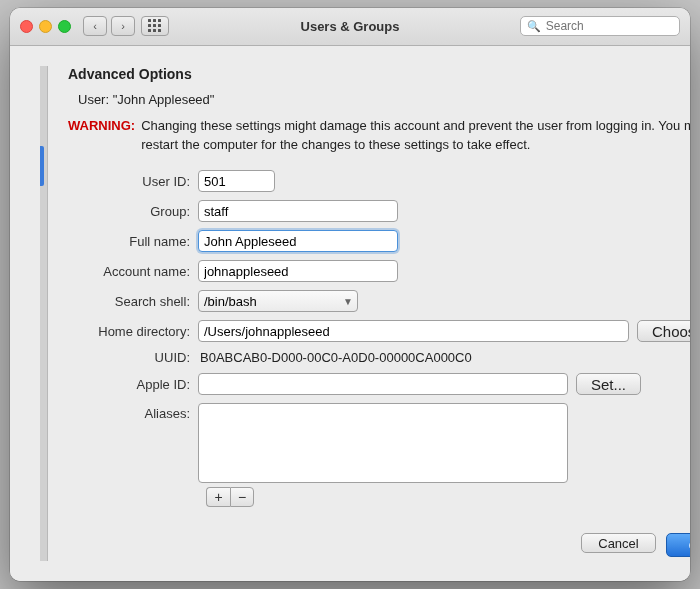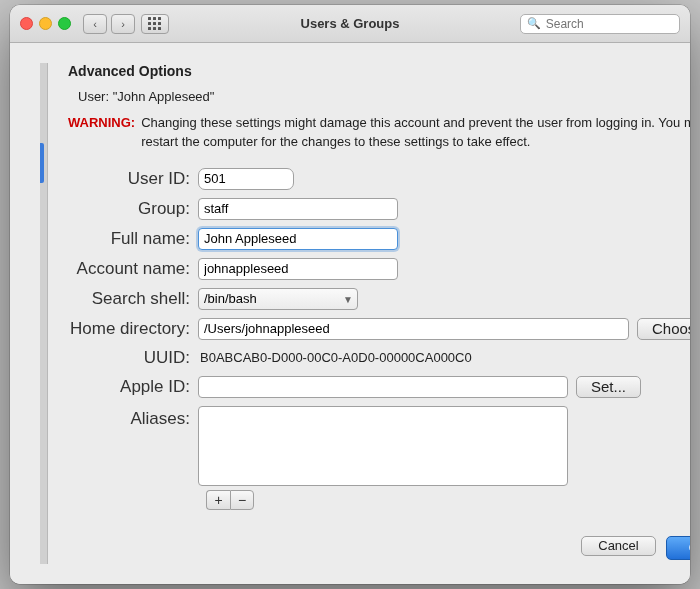--- a/index.html
+++ b/index.html
@@ -208,35 +208,35 @@
     .form-row {
       display: flex;
       align-items: center;
     }
 
     .form-label {
       text-align: right;
       width: 130px;
       flex-shrink: 0;
       color: #333;
-      font-size: 17px;
+      font-size: 13px;
       padding-right: 8px;
     }
 
     .form-input {
       height: 22px;
       border: 0.5px solid #a0a0a0;
       border-radius: 4px;
       padding: 0 5px;
       font-size: 13px;
       background: white;
       outline: none;
     }
 
-    .input-short { width: 96px; border-radius: 7px; }
+    .input-short { width: 77px; }
     .input-medium { width: 200px; }
     .input-full { width: 431px; }
 
     .fullname-input {
       border: 1.5px solid #4a90d9;
       box-shadow: 0 0 0 2px rgba(74,144,217,0.35);
     }
 
     .select-wrapper {
       position: relative;

